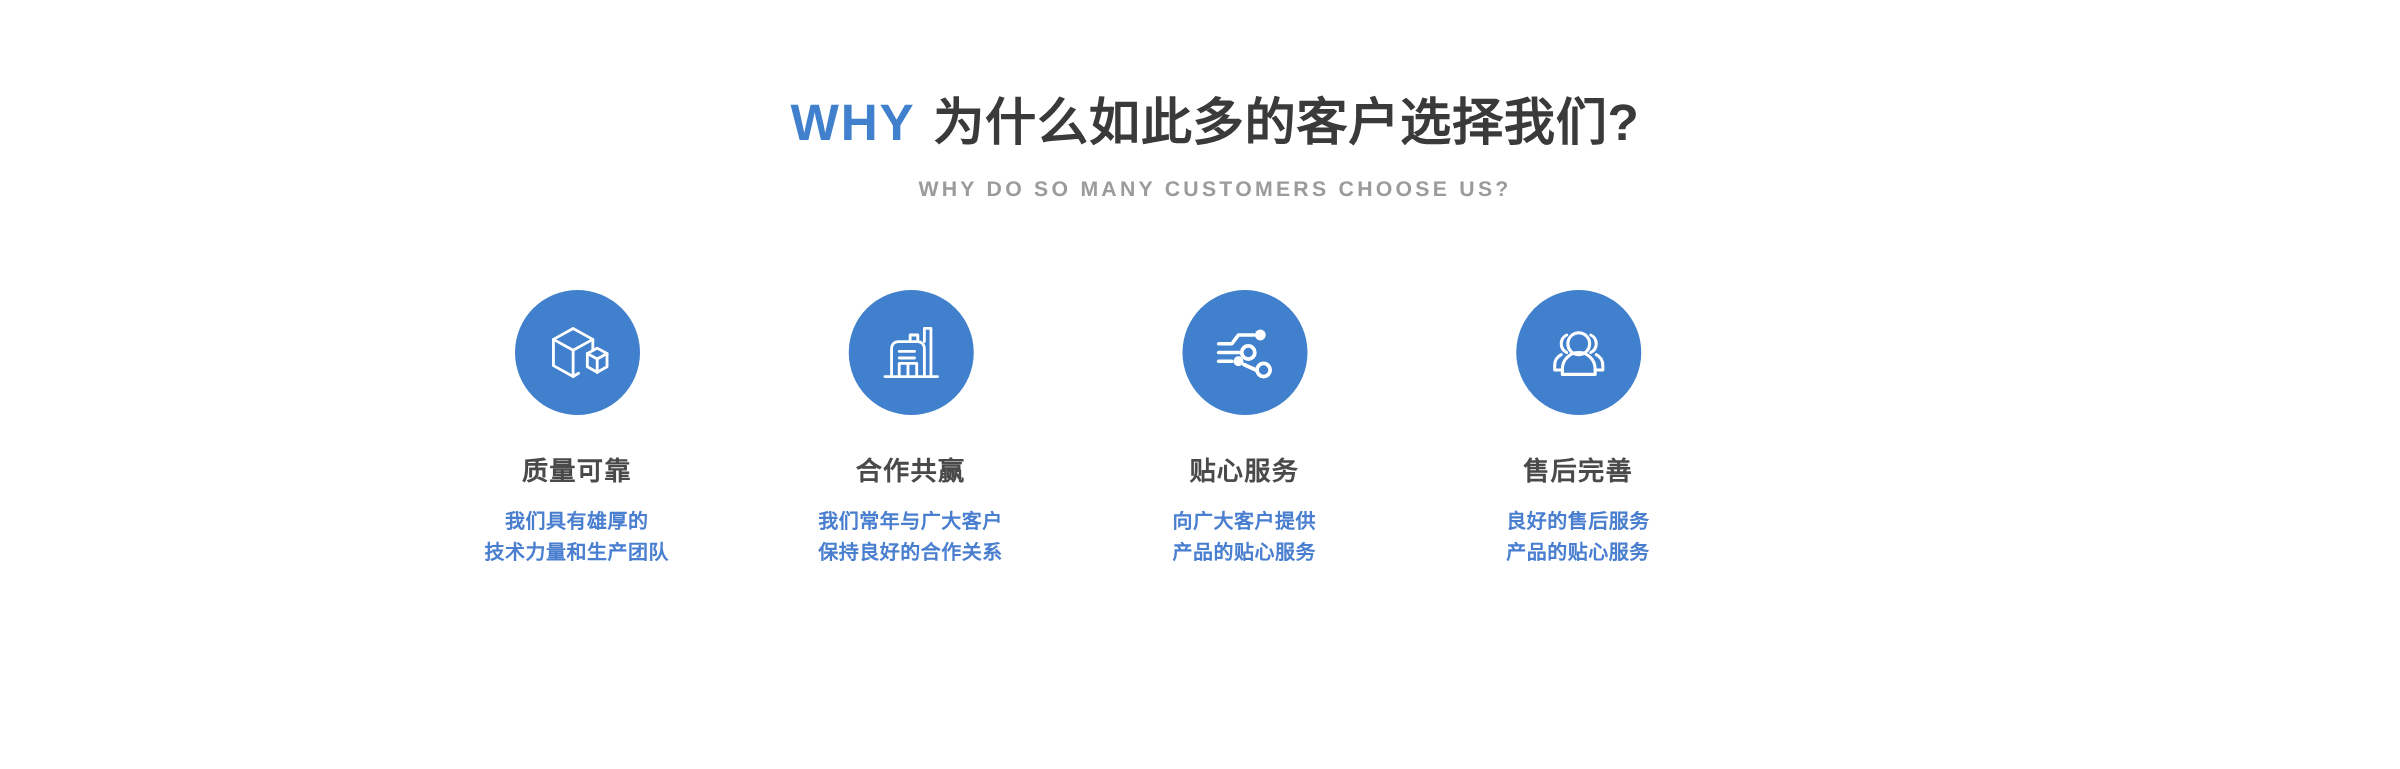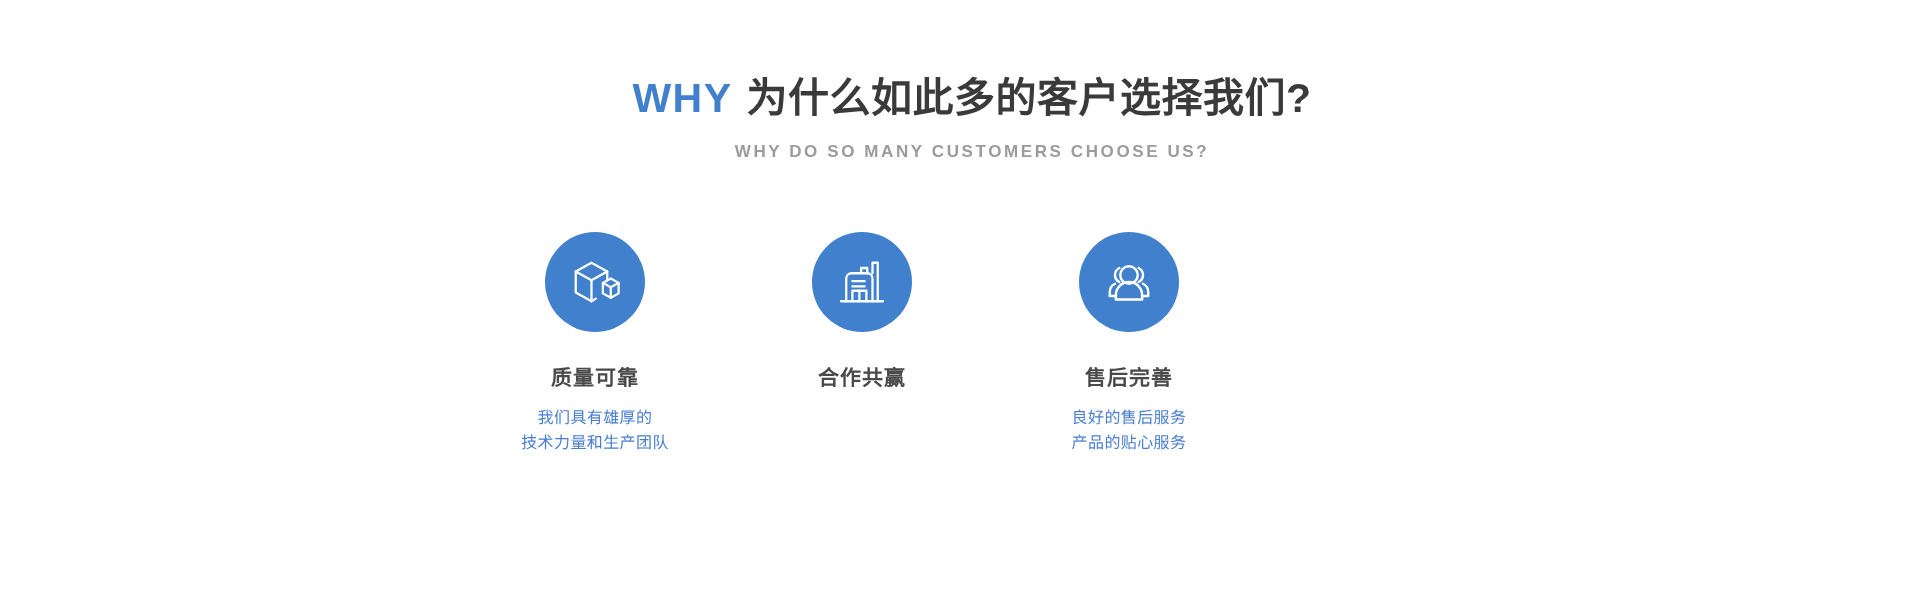--- a/index.html
+++ b/index.html
@@ -103,21 +103,21 @@
     font-size: 21px;
     font-weight: 700;
     color: #4a4a4a;
     letter-spacing: 1px;
     line-height: 1.2;
   }
 
   .card-desc {
     margin-top: 16px;
     font-size: 16px;
-    font-weight: 400;
+    font-weight: 700;
     color: #4a7fd0;
     line-height: 1.55;
     letter-spacing: 0.4px;
   }
 
   .card-desc-line { display: block; }
 </style>
 </head>
 <body>
 
@@ -162,22 +162,47 @@
             <path d="M31 22 L31 16 L38 16 L38 22"></path>
             <path d="M44 22 L44 10 L50 10 L50 54"></path>
             <path d="M21 31 L35 31"></path>
             <path d="M21 37 L35 37"></path>
             <path d="M21 54 L21 42 L37 42 L37 54"></path>
             <path d="M29 42 L29 54"></path>
           </svg>
         </span>
       </div>
       <div class="card-title">合作共赢</div>
-    </div>
-
+      <div class="card-desc">
+        <span class="card-desc-line">我们常年与广大客户</span>
+        <span class="card-desc-line">保持良好的合作关系</span>
+      </div>
+    </div>
+
+    <div class="card">
+      <div class="icon-circle">
+        <span>
+          <svg viewBox="0 0 64 64" fill="none" stroke="#ffffff" stroke-width="3.4" stroke-linecap="round" stroke-linejoin="round">
+            <path d="M8 24 L20 24 L26 16 L40 16"></path>
+            <circle cx="46" cy="16" r="5" fill="#ffffff" stroke="none"></circle>
+            <path d="M8 32 L28 32"></path>
+            <circle cx="35" cy="32" r="6"></circle>
+            <path d="M8 40 L20 40"></path>
+            <circle cx="26" cy="40" r="4.5" fill="#ffffff" stroke="none"></circle>
+            <path d="M31 43 L42 48"></path>
+            <circle cx="49" cy="48" r="6"></circle>
+          </svg>
+        </span>
+      </div>
+      <div class="card-title">贴心服务</div>
+      <div class="card-desc">
+        <span class="card-desc-line">向广大客户提供</span>
+        <span class="card-desc-line">产品的贴心服务</span>
+      </div>
+    </div>
 
     <div class="card">
       <div class="icon-circle">
         <span>
           <svg viewBox="0 0 64 64" fill="none" stroke="#ffffff" stroke-width="2.8" stroke-linecap="round" stroke-linejoin="round">
             <path d="M21 16 a9 9 0 0 0 -5 8 a9 9 0 0 0 5 8"></path>
             <path d="M16 34 a11 11 0 0 0 -6 10 L10 48 L17 48"></path>
             <path d="M43 16 a9 9 0 0 1 5 8 a9 9 0 0 1 -5 8"></path>
             <path d="M48 34 a11 11 0 0 1 6 10 L54 48 L47 48"></path>
             <circle cx="32" cy="24" r="10"></circle>

